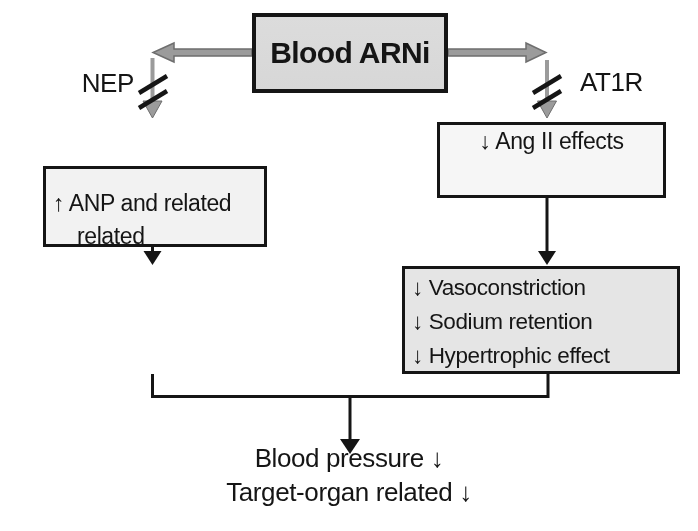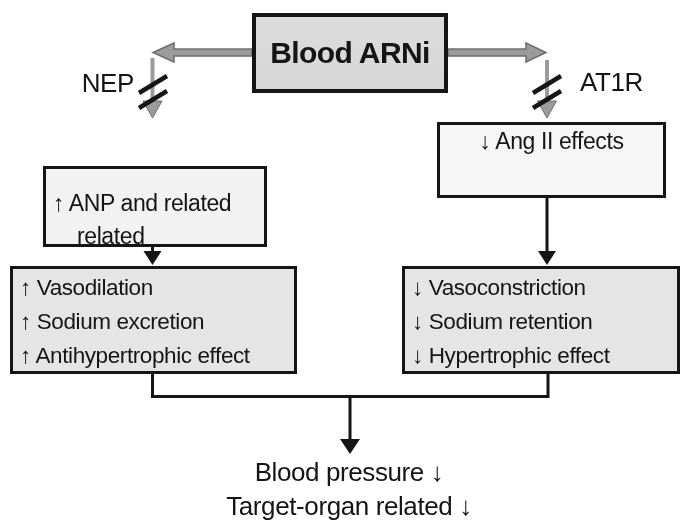--- a/index.html
+++ b/index.html
@@ -72,21 +72,21 @@
     font-size: 22.5px; line-height: 34px;
     background: var(--effects-fill, #e5e5e5);
     padding: 2px 2px 0 7px;
     white-space: nowrap;
   }
   .effects-box.left  { left: 10px;  top: 266px; width: 287px; height: 108px; }
   .effects-box.right { left: 402px; top: 266px; width: 278px; height: 108px; }
 
   .outcome {
     position: absolute;
-    left: 149px; top: 456px; width: 400px;
+    left: 149px; top: 442px; width: 400px;
     text-align: center;
     font-size: 26px; line-height: 33.5px;
   }
 </style>
 </head>
 <body>
 
 <div class="canvas">
 
   <svg class="overlay" viewBox="0 0 698 531" aria-hidden="true">
@@ -138,25 +138,20 @@
   <div class="side-label at1r">AT1R</div>
 
   <div class="box mediator-box left">
     <div>↑ ANP and related</div>
     <div class="indent">related</div>
   </div>
   <div class="box mediator-box right">
     <div>↓ Ang II effects</div>
   </div>
 
-  <div class="box effects-box left">
-    <div>↑ Vasodilation</div>
-    <div>↑ Sodium excretion</div>
-    <div>↑ Antihypertrophic effect</div>
-  </div>
   <div class="box effects-box right">
     <div>↓ Vasoconstriction</div>
     <div>↓ Sodium retention</div>
     <div>↓ Hypertrophic effect</div>
   </div>
 
   <div class="outcome">
     <div>Blood pressure ↓</div>
     <div>Target-organ related ↓</div>
   </div>

